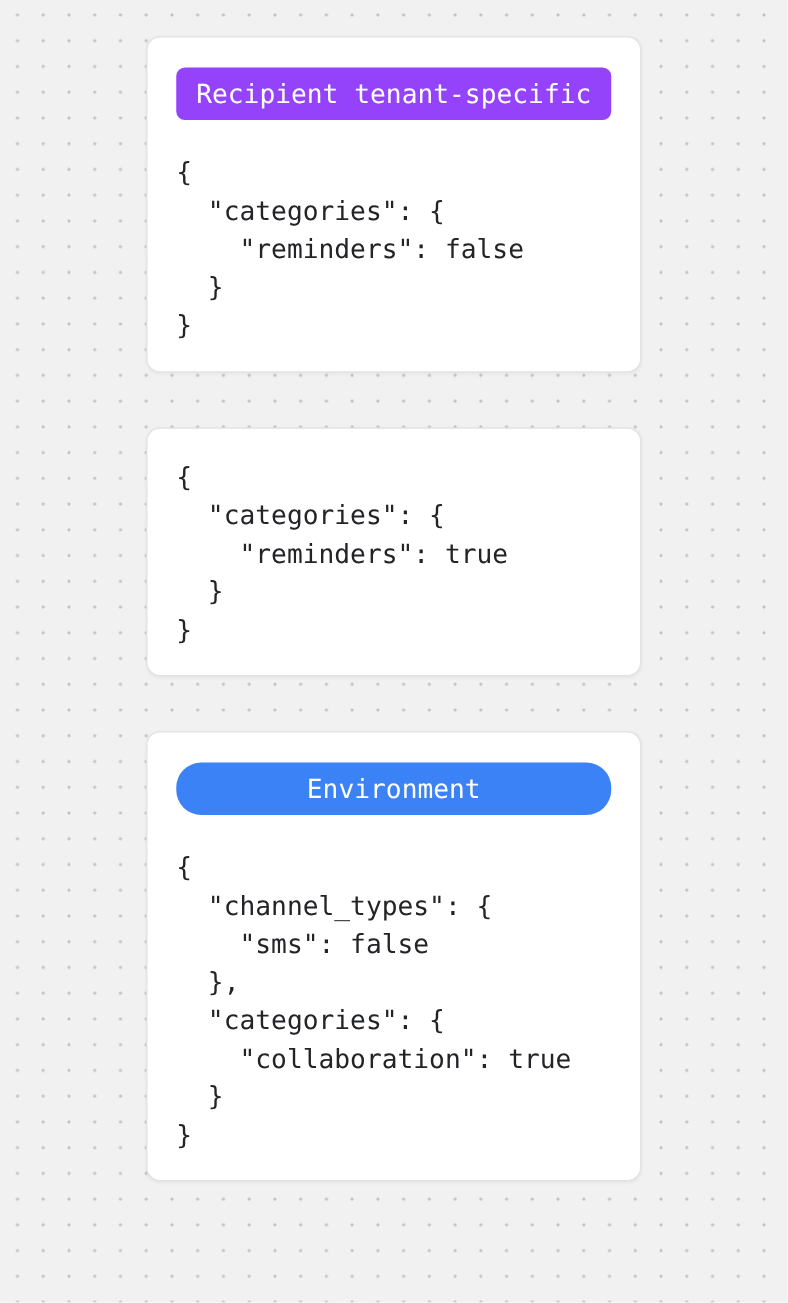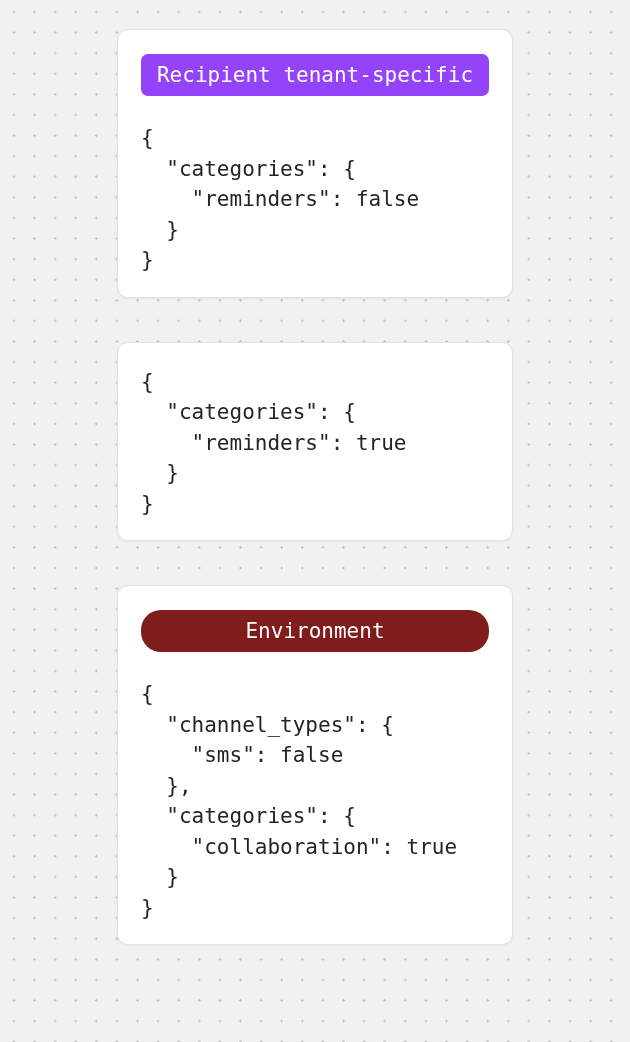--- a/index.html
+++ b/index.html
@@ -64,21 +64,21 @@
 
   <section class="card">
     <pre class="code">{
   "categories": {
     "reminders": true
   }
 }</pre>
   </section>
 
   <section class="card">
-    <div class="badge" style="background-color: #7f1d1d; border-radius: 20px;">Environment</div>
+    <div class="badge" style="background-color: #3b82f6; border-radius: 20px;">Environment</div>
     <pre class="code">{
   "channel_types": {
     "sms": false
   },
   "categories": {
     "collaboration": true
   }
 }</pre>
   </section>
 

